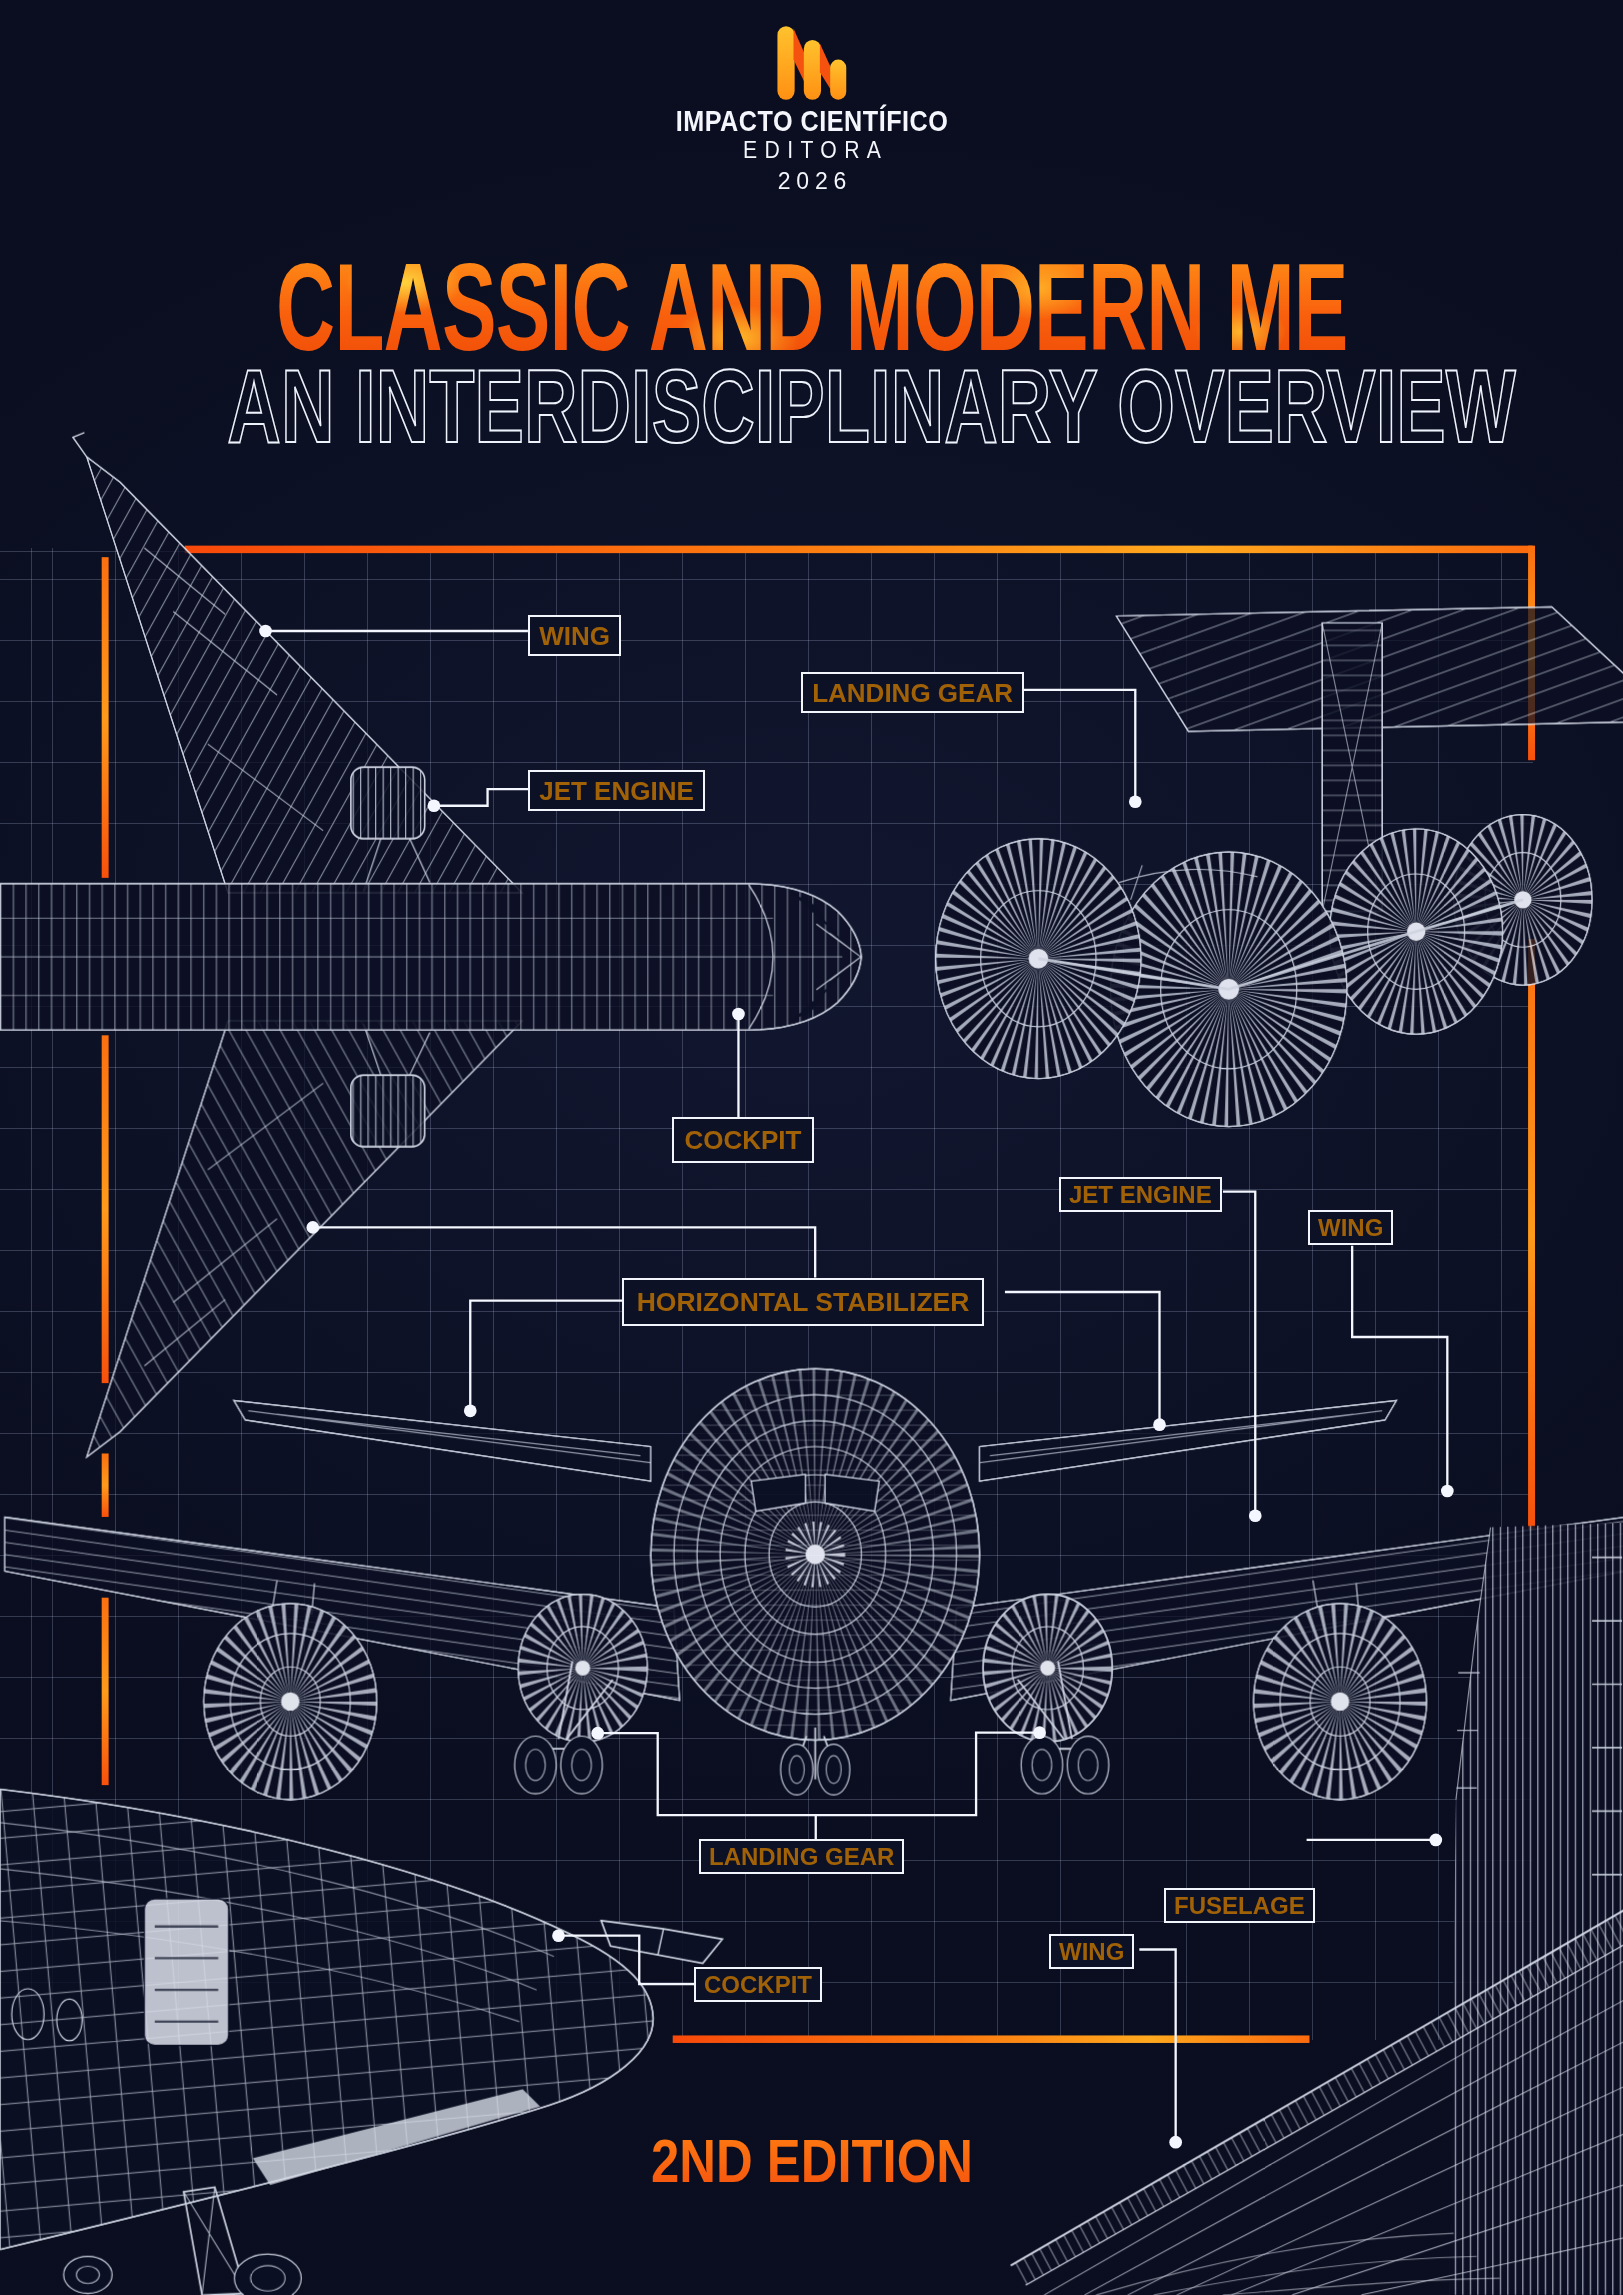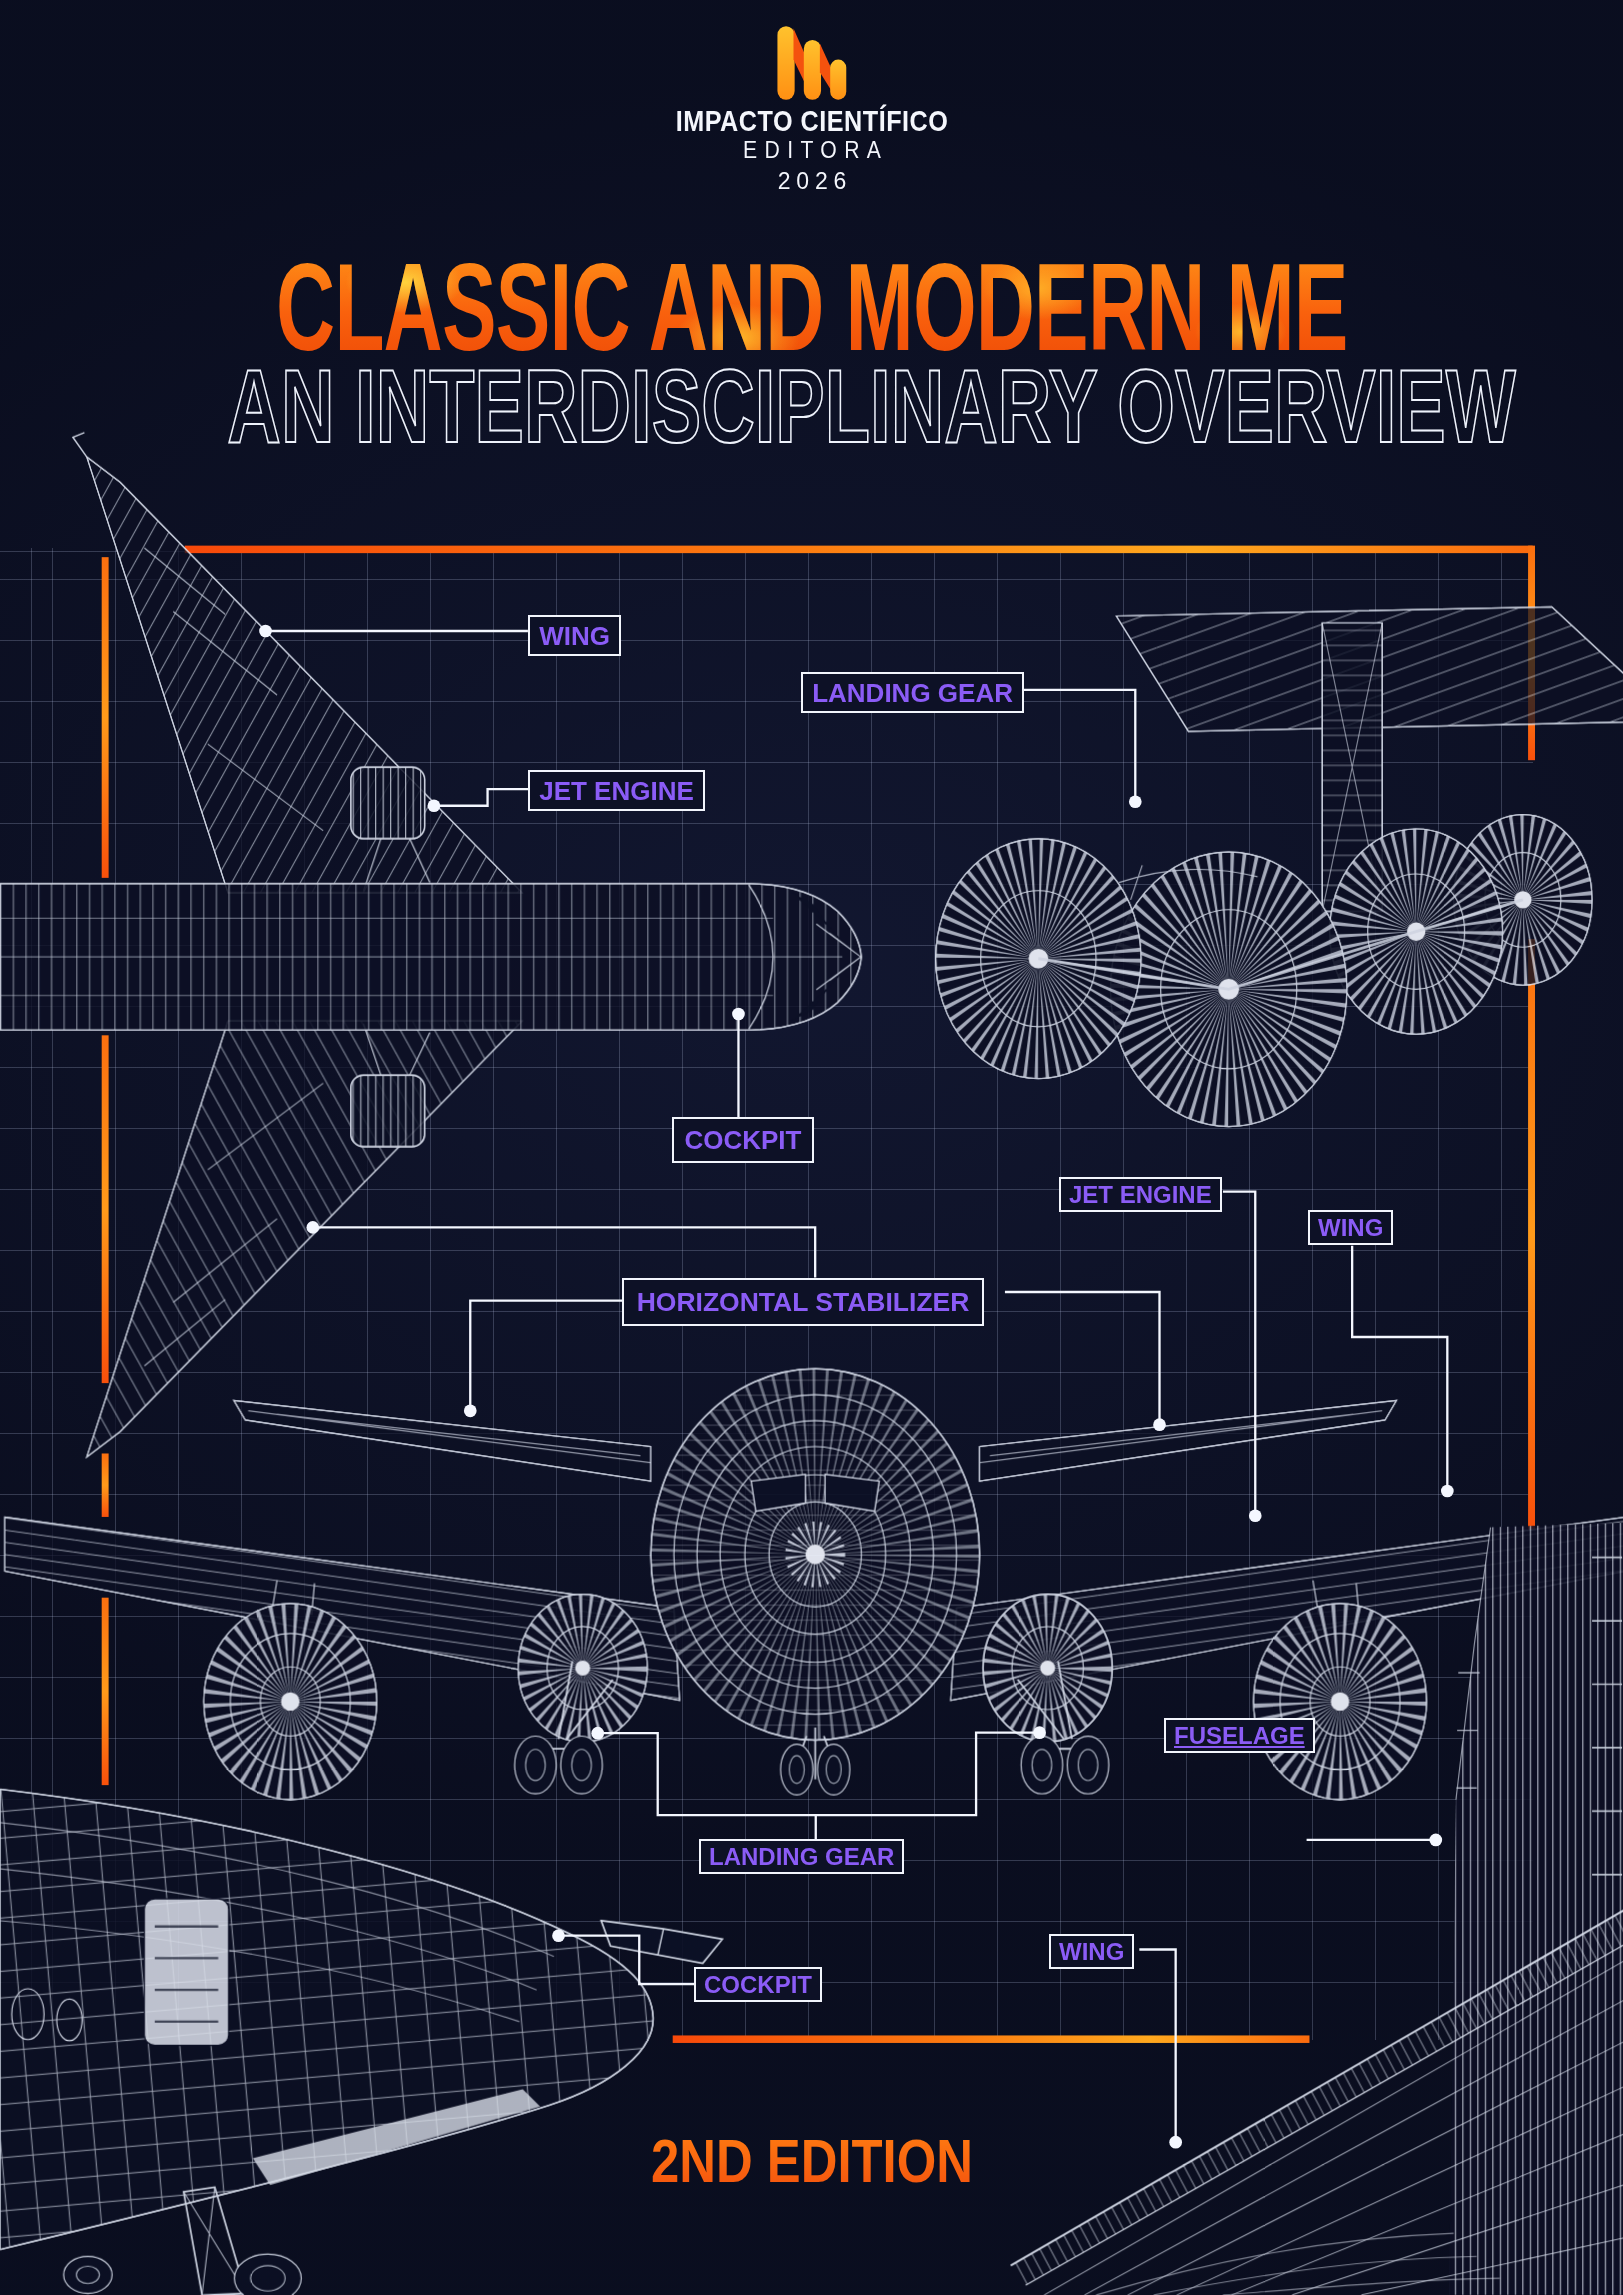--- a/index.html
+++ b/index.html
@@ -41,21 +41,21 @@
     position:absolute;left:0;top:548px;width:1533px;height:1492px;
     background-image:
       repeating-linear-gradient(to right, rgba(173,184,216,.26) 0 1.2px, transparent 1.2px 63px),
       repeating-linear-gradient(to bottom, rgba(173,184,216,.26) 0 1.2px, transparent 1.2px 61px);
     background-position:52px 31px;
   }
   svg.art{position:absolute;left:0;top:0;}
   
   .lbl{
     position:absolute;box-sizing:border-box;white-space:nowrap;
-    border:2.3px solid #f2f5fc;background:#0d1126;color:#8b5cf6;
+    border:2.3px solid #f2f5fc;background:#0d1126;color:#a16207;
     font-weight:bold;font-size:26px;line-height:28px;padding:4.6px 9.2px;
     letter-spacing:0;
   }
   .lbl.small{font-size:24px;line-height:25.4px;padding:2.9px 8px;}
   .lbl.tall{padding:7px 10.4px;}
   .lbl.wide{font-size:26.5px;line-height:29px;padding:7.5px 12.7px;}
   
   .edition{
     position:absolute;left:0;top:2128px;width:100%;text-align:center;white-space:nowrap;
     font-size:62px;line-height:65px;font-weight:bold;transform:scaleX(.82);
@@ -458,20 +458,20 @@
   </svg>
 
   <div class="lbl" style="left:528px;top:615px;">WING</div>
   <div class="lbl" style="left:801px;top:672px;">LANDING GEAR</div>
   <div class="lbl" style="left:528px;top:770px;">JET ENGINE</div>
   <div class="lbl tall" style="left:672px;top:1117px;">COCKPIT</div>
   <div class="lbl small" style="left:1059px;top:1177px;">JET ENGINE</div>
   <div class="lbl small" style="left:1308px;top:1210px;">WING</div>
   <div class="lbl wide" style="left:622px;top:1278px;">HORIZONTAL STABILIZER</div>
   <div class="lbl small" style="left:699px;top:1839px;">LANDING GEAR</div>
-  <div class="lbl small" style="left:1164px;top:1718px;text-decoration:underline;">FUSELAGE</div>
+  <div class="lbl small" style="left:1164px;top:1888px;">FUSELAGE</div>
   <div class="lbl small" style="left:1049px;top:1934px;">WING</div>
   <div class="lbl small" style="left:694px;top:1967px;">COCKPIT</div>
 
   <div class="edition">2ND EDITION</div>
 
 </div>
 
 
 </body></html>

